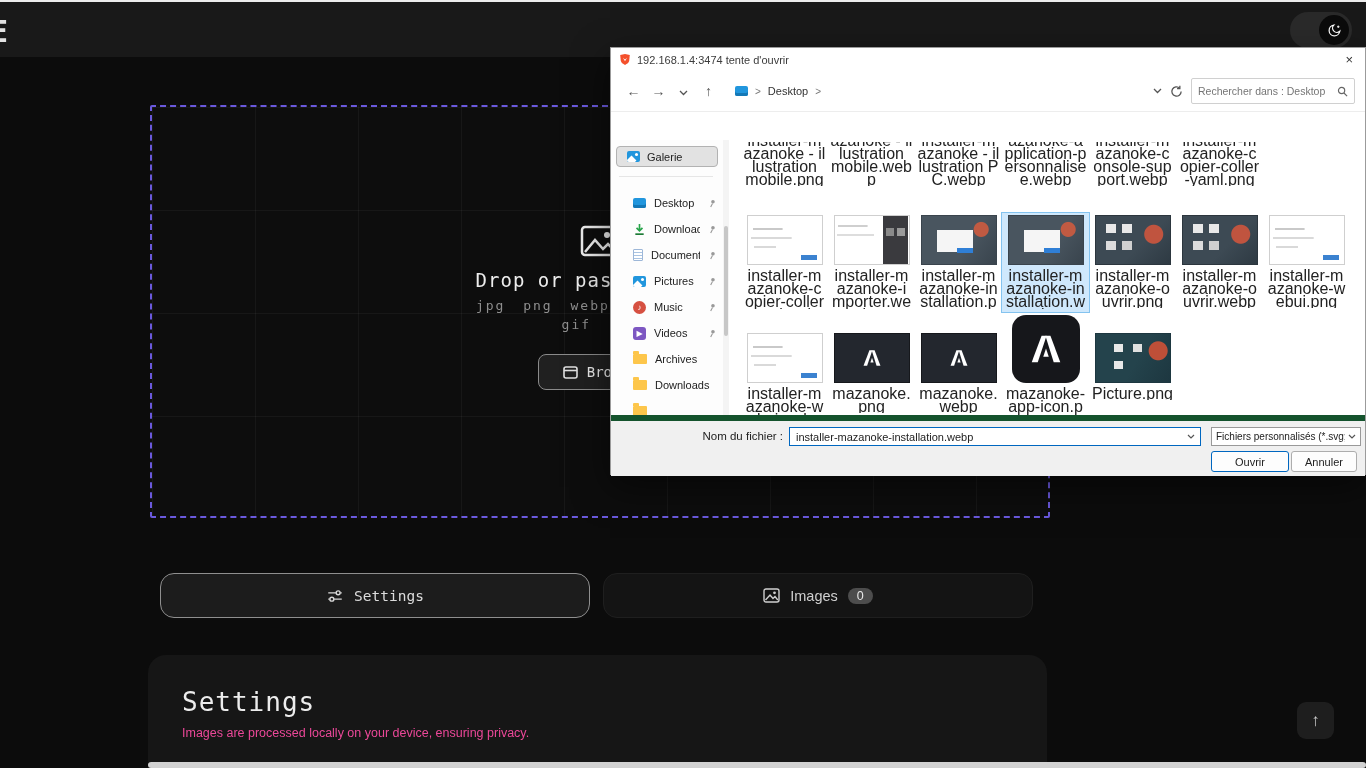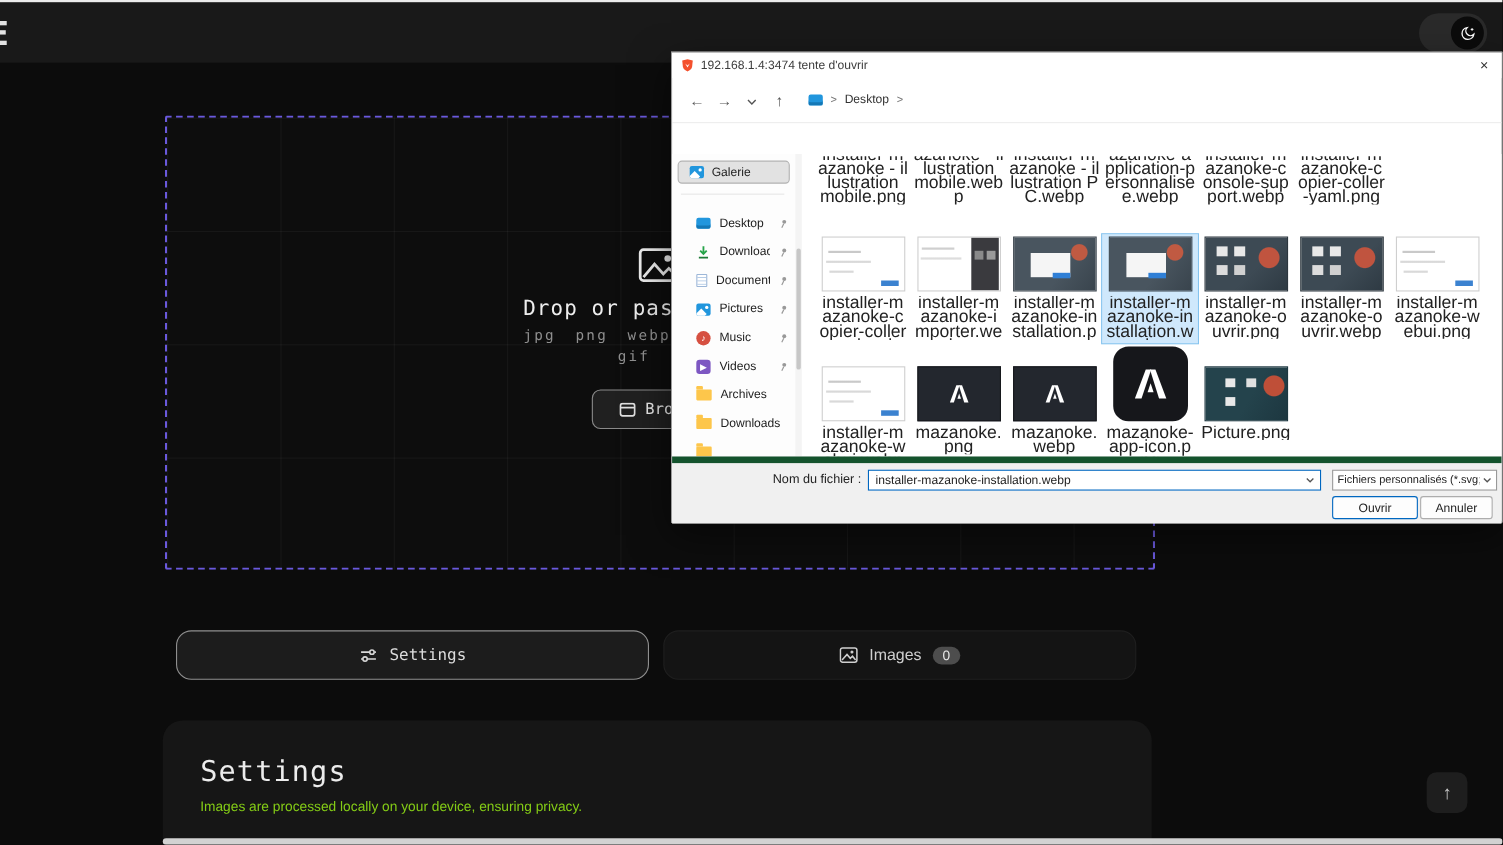--- a/index.html
+++ b/index.html
@@ -35,21 +35,21 @@
   
   .tab-row { position:absolute; left:160px; top:573px; width:873px; height:45px; display:flex; gap:13px; }
   .tab-btn { flex:1; border-radius:14px; display:flex; align-items:center; justify-content:center; gap:10px; font-size:14.5px; cursor:pointer; }
   .tab-settings { background:#1c1c1c; border:1.5px solid #8f8f8f; color:#dcdcdc; font-family:"DejaVu Sans Mono",monospace; }
   .tab-images { background:#141414; border:1px solid #1f1f1f; color:#cfcfcf;text-align:right; }
   .count-badge { background:#4d4d4d; color:#e8e8e8; font-size:12.5px; border-radius:10px; padding:1px 9px; }
 
   
   .settings-panel { position:absolute; left:148px; top:655px; width:899px; height:120px; background:#161616; border-radius:18px 18px 0 0; }
   .sp-heading { font-family:"DejaVu Sans Mono",monospace; font-size:26px; color:#ececec; position:absolute; left:34px; top:32px; letter-spacing:1px; }
-  .sp-sub { font-size:12.5px; color:#84cc16; position:absolute; left:34px; top:71px; }
+  .sp-sub { font-size:12.5px; color:#ec4899; position:absolute; left:34px; top:71px; }
 
   .scroll-top { position:absolute; left:1297px; top:702px; width:37px; height:37px; background:#1e1e1e; border:none; border-radius:9px; color:#cccccc; font-size:17px; cursor:pointer; }
   .h-scrollbar { position:absolute; left:148px; top:762px; width:1218px; height:6px; background:#d2d2d2; border-radius:3px; }
 
   
   .dialog { position:absolute; left:610px; top:47px; width:756px; height:428px; background:#ffffff; border:1px solid #9b9b9b; box-shadow:0 12px 34px rgba(0,0,0,.5); font-size:11px; color:#333; }
   .dlg-titlebar { position:absolute; left:0; top:0; width:100%; height:23px; background:#fff; display:flex; align-items:center; padding:0 8px; gap:6px; }
   .dlg-title { font-size:11px; color:#3c3c3c; }
   .dlg-close { margin-left:auto; font-size:13px; color:#333; cursor:pointer; line-height:1; padding:0 4px; }
 
@@ -232,20 +232,36 @@
           <polyline points="1,1 4.5,4.5 8,1" fill="none" stroke="#555" stroke-width="1.3"></polyline>
         </svg>
     </span>
     <span class="nav-glyph">↑</span>
     <div class="crumb">
       <span class="icon-monitor"></span>
       <span class="crumb-sep">&gt;</span>
       <span>Desktop</span>
       <span class="crumb-sep">&gt;</span>
     </div>
+    <div class="nav-right">
+      <svg width="9" height="6" viewBox="0 0 9 6">
+          <polyline points="1,1 4.5,4.5 8,1" fill="none" stroke="#555" stroke-width="1.3"></polyline>
+        </svg>
+      <svg width="13" height="13" viewBox="0 0 14 14">
+        <path d="M12 7 A5 5 0 1 1 10.5 3.4" fill="none" stroke="#555" stroke-width="1.4"></path>
+        <path d="M10.6 0.8 v3 h-3" fill="none" stroke="#555" stroke-width="1.4"></path>
+      </svg>
+      <div class="search-box">
+        <input type="text" placeholder="Rechercher dans : Desktop" style="">
+        <svg width="11" height="11" viewBox="0 0 12 12">
+          <circle cx="5" cy="5" r="3.4" fill="none" stroke="#666" stroke-width="1.3"></circle>
+          <path d="M7.6 7.6 L11 11" stroke="#666" stroke-width="1.3"></path>
+        </svg>
+      </div>
+    </div>
   </div>
 
 
   <div class="dlg-content">
 
     <div class="dlg-sidebar">
       <div class="sb-gallery">
         <span class="icon-pic"></span>
         <span class="sb-label">Galerie</span>
       </div>

